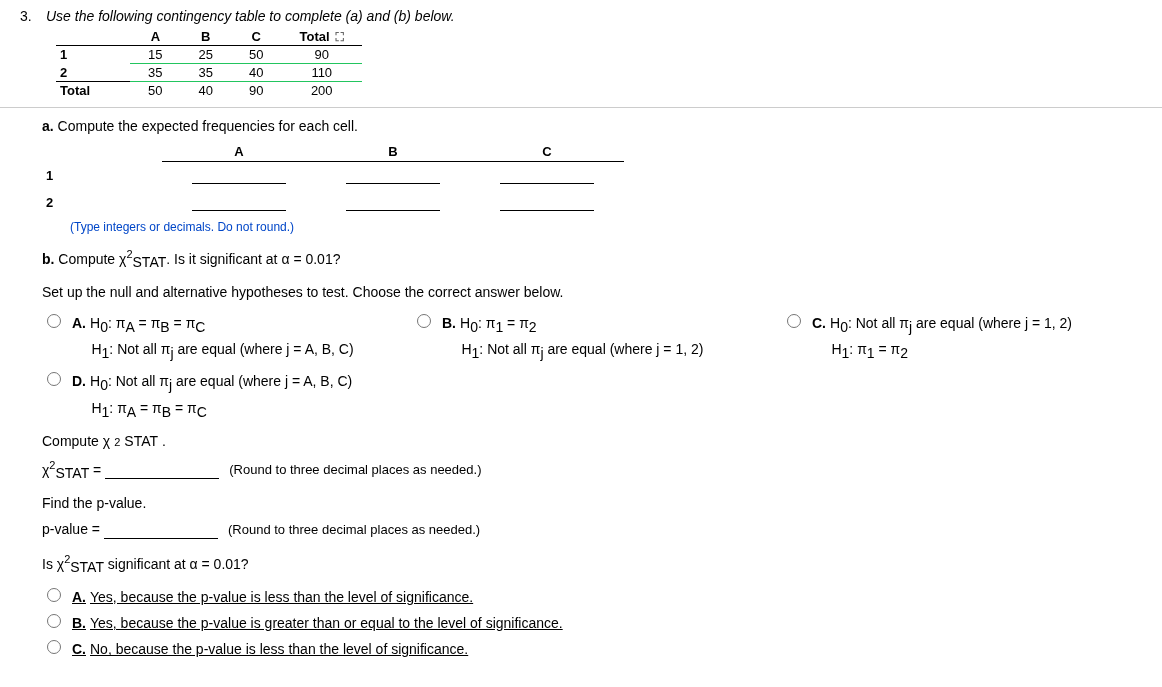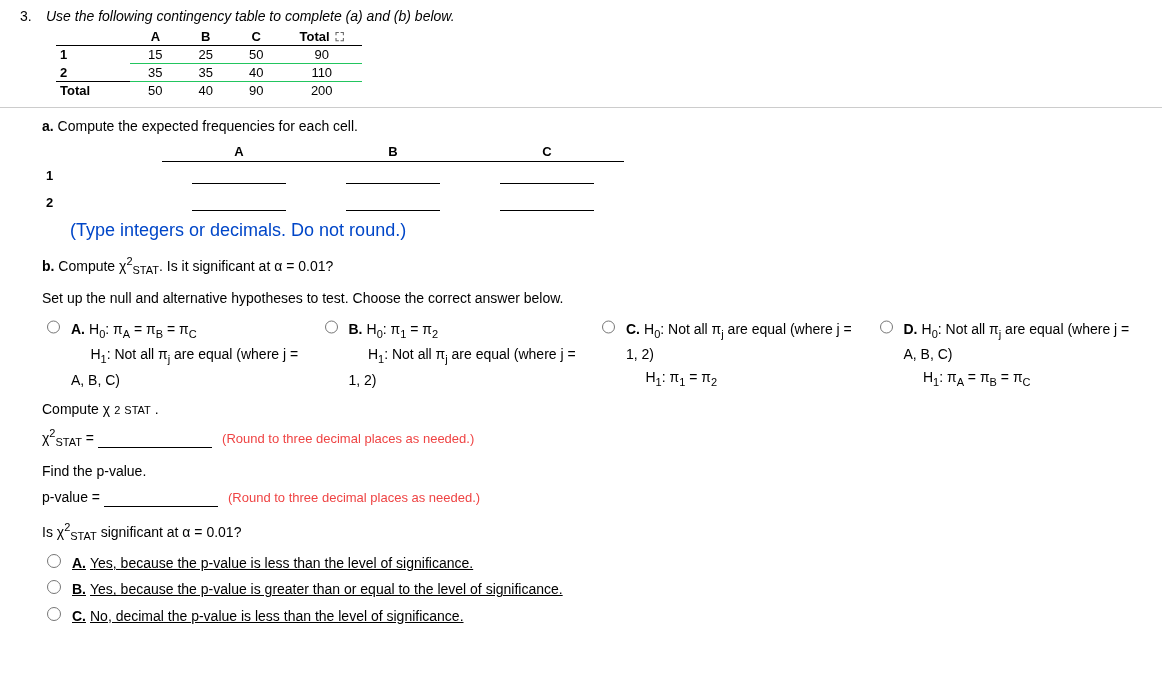--- a/index.html
+++ b/index.html
@@ -56,28 +56,28 @@
   .blank-input {
     border: none;
     border-bottom: 1px solid #000;
     width: 90px;
     font-size: 13px;
     text-align: center;
     background: transparent;
   }
   .hint {
     color: #0046c8;
-    font-size: 18px;
+    font-size: 12px;
     margin-left: 50px;
   }
-  .hint2 { color: #ef4444; font-size: 13px; margin-left: 6px; }
+  .hint2 { color: #000000; font-size: 13px; margin-left: 6px; }
   .subq { margin: 14px 0 8px 22px; }
   .options-grid {
     display: grid;
-    grid-template-columns: 1fr 1fr 1fr 1fr;
+    grid-template-columns: 1fr 1fr 1fr;
     gap: 6px 10px;
     margin: 12px 0 10px 22px;
     width: 1100px;
   }
   .option {
     display: flex;
     align-items: flex-start;
     gap: 8px;
   }
   .option input[type=radio] {
@@ -93,21 +93,21 @@
     gap: 4px;
     margin: 10px 0 8px 22px;
   }
   .single-options { margin: 10px 0 0 22px; }
   .single-options .option { margin-bottom: 4px; text-decoration: underline; }
   .icon-enlarge {
     font-size: 12px;
     color: #666;
     margin-left: 6px;
   }
-  sub { font-size: 11px; text-align: center; }
+  sub { font-size: 14px; text-align: center; }
   sup { font-size: 11px; }
 </style>
 </head>
 <body>
 
 <div class="question-header">
   <div class="qnum">3.</div>
   <div class="content">Use the following contingency table to complete (a) and (b) below.</div>
 </div>
 
@@ -243,15 +243,15 @@
   <div class="option">
     <input type="radio" name="sig" style="">
     <div class="option-body"><span class="option-letter">A.</span><span>Yes, because the p-value is less than the level of significance.</span></div>
   </div>
   <div class="option">
     <input type="radio" name="sig" style="">
     <div class="option-body"><span class="option-letter">B.</span><span>Yes, because the p-value is greater than or equal to the level of significance.</span></div>
   </div>
   <div class="option">
     <input type="radio" name="sig" style="">
-    <div class="option-body"><span class="option-letter">C.</span><span>No, decimal the p-value is less than the level of significance.</span></div>
+    <div class="option-body"><span class="option-letter">C.</span><span>No, because the p-value is less than the level of significance.</span></div>
   </div>
 </div>
 
 </body></html>

